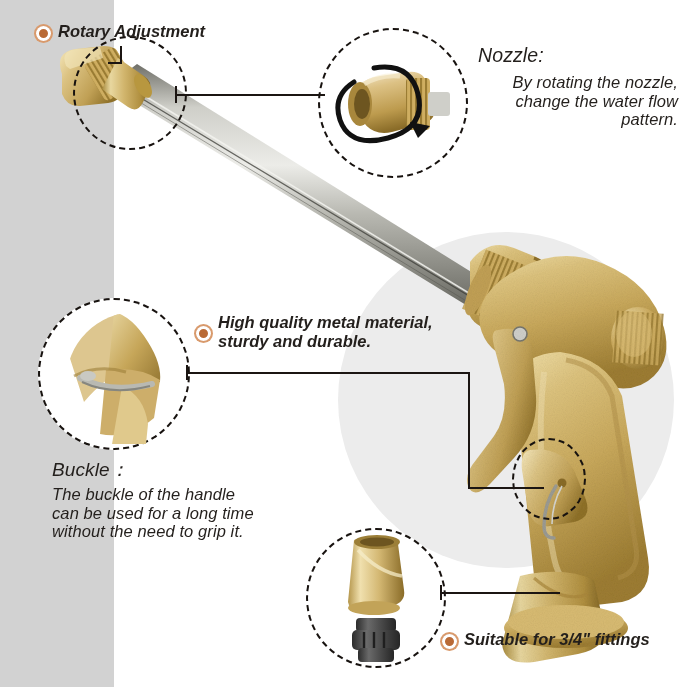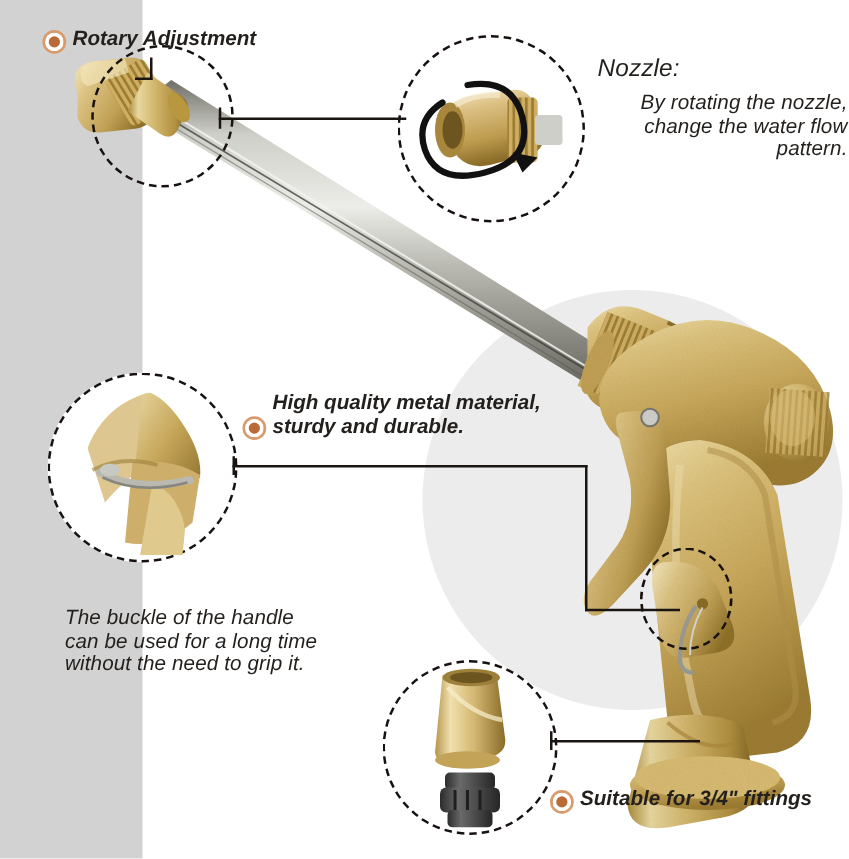--- a/index.html
+++ b/index.html
@@ -24,21 +24,21 @@
 
   
   .txt{
     position:absolute;
     color:#231f1c;
     font-style:italic;
     font-weight:normal;
     letter-spacing:.1px;
     white-space:pre-line;
   }
-  .bullet-row{position:absolute;display:flex;align-items:flex-end;gap:7px;}
+  .bullet-row{position:absolute;display:flex;align-items:center;gap:7px;}
   .bullet{
     flex:0 0 auto;
     width:15px;height:15px;border-radius:50%;
     background:#b96a36;
     box-shadow:inset 0 0 0 3px #ffffff, 0 0 0 2px #d99a6c;
     margin-top:4px;
   }
   .bullet-txt{
     color:#231f1c;font-style:italic;font-weight:bold;
     white-space:pre-line;
@@ -295,20 +295,21 @@
   <div class="txt t-nozzle-body" style="left:478px;top:73px;width:200px;text-align:right;">By rotating the nozzle,
 change the water flow
 pattern.</div>
 
   <div class="bullet-row" style="left:196px;top:313px;width:270px;">
     <span class="bullet"></span>
     <span class="bullet-txt t-quality">High quality metal material,
 sturdy and durable.</span>
   </div>
 
+  <div class="txt t-buckle-head" style="left:52px;top:458px;">Buckle：</div>
   <div class="txt t-buckle-body" style="left:52px;top:485px;width:250px;">The buckle of the handle
 can be used for a long time
 without the need to grip it.</div>
 
   <div class="bullet-row" style="left:442px;top:630px;width:230px;">
     <span class="bullet"></span>
     <span class="bullet-txt t-fit">Suitable for 3/4" fittings</span>
   </div>
 
 </div>

